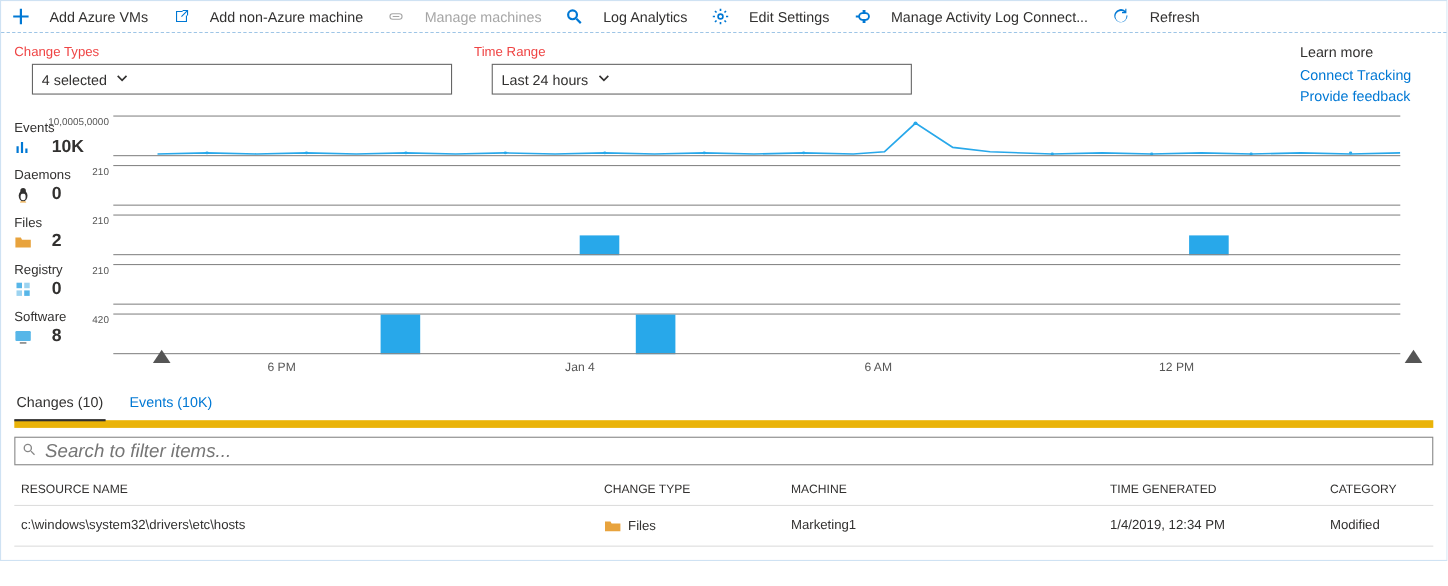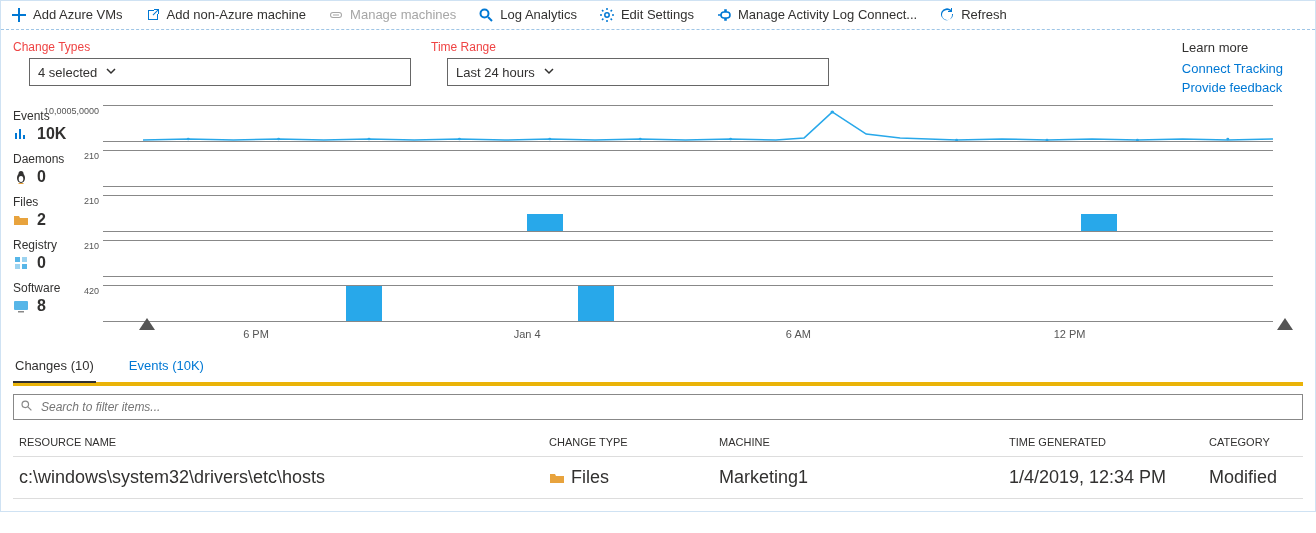--- a/index.html
+++ b/index.html
@@ -16,22 +16,22 @@
   
   .toolbar {
     display: flex;
     align-items: center;
     gap: 22px;
     padding: 6px 10px 6px 10px;
     border-bottom: 1px dashed #9ec5e6;
   }
   .toolbar .item {
     display: flex;
-    align-items: flex-start;
-    gap: 6px;
+    align-items: center;
+    gap: 18px;
     cursor: pointer;
     color: #323130;
   }
   .toolbar .item.disabled { color: #a6a6a6; cursor: default; }
   .toolbar .icon { width: 16px; height: 16px; display:flex; align-items:center; justify-content:center; }
   .icon svg { width: 16px; height: 16px; }
 
   
   .filters-row {
     display: flex;
@@ -59,53 +59,53 @@
     font-size: 13px;
   }
   .learn-more .heading { color: #323130; margin-bottom: 6px; }
   .learn-more a { color: #0078d4; text-decoration: none; display:block; margin-bottom:4px; cursor:pointer; }
 
   
   .chart-zone { display:flex; padding: 6px 12px 0 12px; }
   .summary-col { width: 90px; padding-top: 4px; }
   .summary-item { margin-bottom: 9px; }
   .summary-item .sm-label { font-size: 12px; color: #323130; }
-  .summary-item .sm-val-row { display:flex; align-items:center; gap:8px; margin-top:2px;}
+  .summary-item .sm-val-row { display:flex; align-items:center; gap:18px; margin-top:2px;}
   .summary-item .sm-val { font-size: 16px; font-weight: 600; }
   .sm-icon { width:16px; height:16px; display:inline-flex; align-items:center; justify-content:center;}
 
   .charts-col { flex:1; position:relative; padding-right: 30px;}
   .strip { position: relative; border-top:1px solid #888; }
   .strip .yticks { position:absolute; left:-4px; top:0; bottom:0; transform: translateX(-100%); font-size:9px; color:#555; text-align:right; display:flex; flex-direction:row; justify-content: space-between;}
   .strip .plot { position:absolute; left:40px; right:0; top:0; bottom:0; }
   .strip .bottom-line { position:absolute; left:0; right:0; bottom:0; border-bottom:1px solid #888;}
   .bar-blue { position:absolute; bottom:0; background:#28a8ea; }
   
   .time-axis { height: 26px; position: relative; margin-left:40px;text-align:right; }
   .time-axis .tick { position:absolute; top:6px; font-size:11px; color:#555; transform:translateX(-50%);}
   .tri { width:0;height:0;border-left:8px solid transparent;border-right:8px solid transparent;border-bottom:12px solid #555;position:absolute;top:-4px;}
   
   
-  .tabs { display:flex; border-bottom:4px solid #eab308; margin: 4px 12px 0 12px; gap:31px; }
+  .tabs { display:flex; border-bottom:7px solid #eab308; margin: 4px 12px 0 12px; gap:20px; }
   .tab { padding: 6px 2px 8px 2px; cursor:pointer; font-size:13px; }
   .tab.active { border-bottom: 2px solid #323130; margin-bottom:-1px; font-weight:400; }
   .tab.inactive { color:#0078d4;text-align:right; }
 
   
   .search-wrap { margin: 8px 12px; }
   .search-box {
     border:1px solid #888; height:24px; display:flex; align-items:center; padding:0 6px; gap:6px;
   }
-  .search-box input { border:none; outline:none; flex:1; font-size:12px; font-style:italic; color:#666; }
+  .search-box input { border:none; outline:none; flex:1; font-size:17px; font-style:italic; color:#666; }
 
   
   .grid { margin: 0 12px 12px 12px; }
   .grid-header, .grid-row { display:flex; border-bottom:1px solid #ddd; }
   .grid-header { font-size:11px; font-weight:400; color:#323130; text-transform: uppercase; padding:8px 0;}
-  .grid-row { padding:10px 0; font-size:18px;justify-content:flex-end; }
+  .grid-row { padding:10px 0; font-size:12px;justify-content:flex-end; }
   .col-name   { flex: 0 0 530px; padding-left: 6px;}
   .col-type   { flex: 0 0 170px; display:flex; align-items:center; gap:6px;}
   .col-machine{ flex: 0 0 290px; }
   .col-time   { flex: 0 0 200px; }
   .col-cat    { flex: 1; }
 </style>
 </head>
 <body>
 
 <div class="page">

